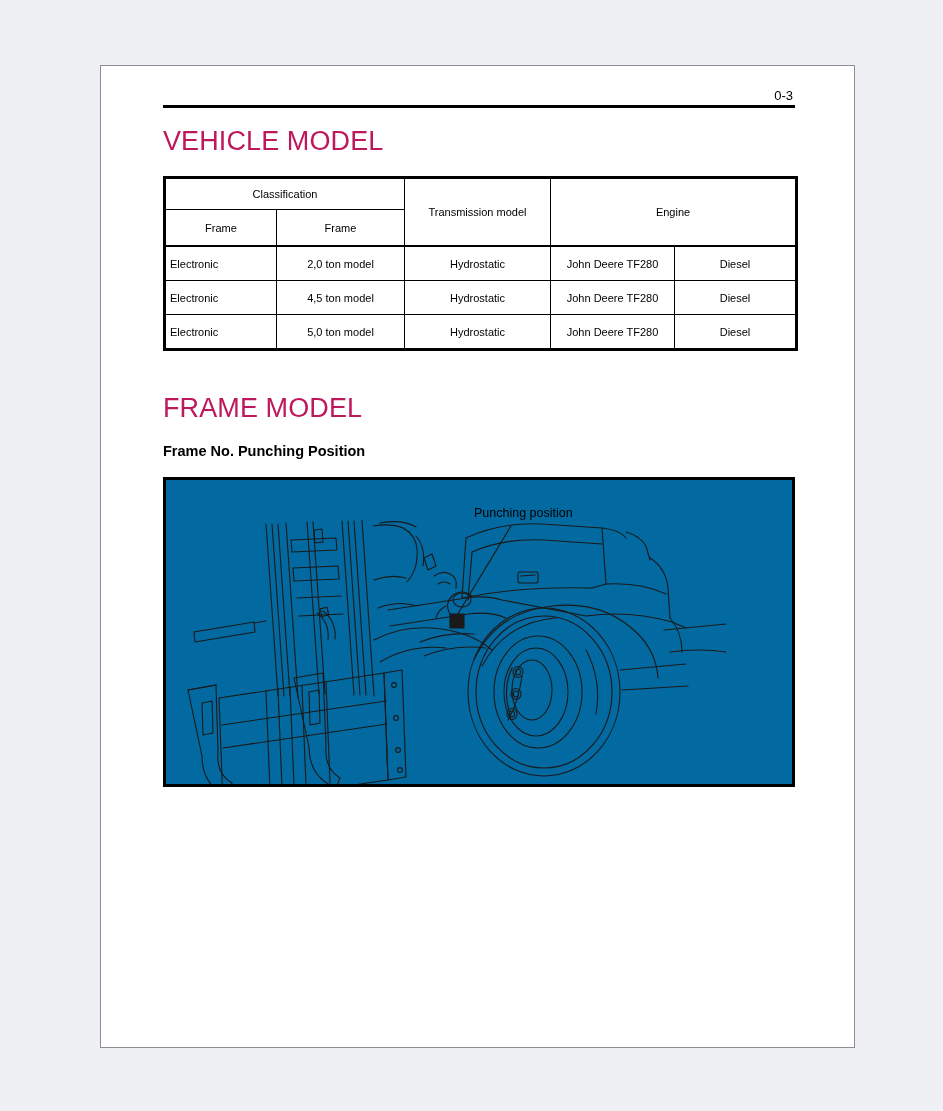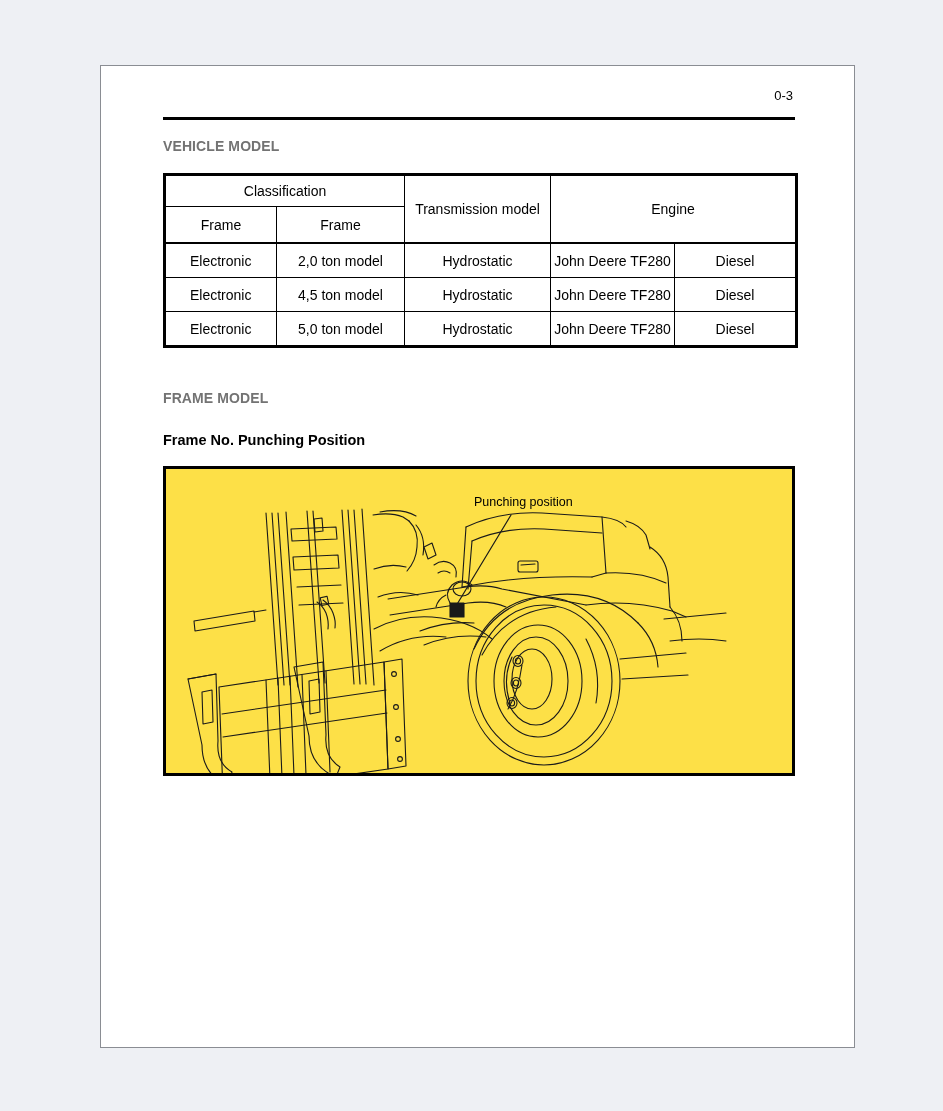--- a/index.html
+++ b/index.html
@@ -31,34 +31,34 @@
     top: 23px;
     width: 632px;
   }
 
   
   .page-num-row {
     text-align: right;
     font-size: 13px;
     color: #000;
     line-height: 14px;
-    padding-bottom: 14px;
+    padding-bottom: 2px;
     padding-right: 2px;
   }
   .header-rule {
     border-bottom: 3px solid #000;
     width: 100%;
   }
 
   
   .section-title {
-    font-size: 14px;
-    font-weight: bold;
+    font-size: 27px;
+    font-weight: normal;
     letter-spacing: 0.1px;
-    color: #737373;
+    color: #be185d;
     margin-top: 18px;
     margin-bottom: 0;
   }
   .sub-title {
     font-size: 14.5px;
     font-weight: bold;
     color: #000;
   }
 
   
@@ -66,54 +66,54 @@
     border-collapse: collapse;
     width: 632px;
     margin-top: 19px;
     table-layout: fixed;
     border: 3px solid #000;
   }
   .spec-table th,
   .spec-table td {
     border: 1px solid #000;
     font-weight: normal;
-    font-size: 14px;
+    font-size: 11px;
     color: #000;
     text-align: center;
     vertical-align: middle;
   }
   .spec-table th {
     height: 33px;
   }
   .spec-table td {
     height: 31px;
   }
   .spec-table .th-classification { height: 28px; }
   .spec-table .cell-left {
     text-align: left;
-    padding-left: 24px;
+    padding-left: 4px;
   }
   .col-series   { width: 112px; }
   .col-model    { width: 128px; }
   .col-trans    { width: 146px; }
   .col-engine-a { width: 124px; }
   .col-engine-b { width: 122px; }
 
   .spec-table tr.first-data-row td {
     border-top: 2px solid #000;
   }
 
   
   .illus-frame {
     position: relative;
     margin-top: 18px;
     width: 632px;
     height: 310px;
     border: 3px solid #000;
-    background: #fde047;
+    background: #0369a1;
     box-sizing: border-box;
     overflow: hidden;
   }
   .illus-frame svg {
     position: absolute;
     left: 0;
     top: 0;
   }
   .callout-label {
     position: absolute;
@@ -173,21 +173,21 @@
           <td class="cell-left">Electronic</td>
           <td>5,0 ton model</td>
           <td>Hydrostatic</td>
           <td>John Deere TF280</td>
           <td>Diesel</td>
         </tr>
       </tbody>
     </table>
 
     <div class="section-title" style="margin-top:42px;">FRAME MODEL</div>
-    <div class="sub-title" style="margin-top:26px;">Frame No. Punching Position</div>
+    <div class="sub-title" style="margin-top:19px;">Frame No. Punching Position</div>
 
     <div class="illus-frame">
       <span class="callout-label">Punching position</span>
 
       <svg width="626" height="304" viewBox="0 0 626 304">
         <g fill="none" stroke="#1a1a1a" stroke-width="1.1" stroke-linejoin="round" stroke-linecap="round">
 
           <line x1="345" y1="46" x2="290" y2="137" stroke-width="1.2"></line>
 
           <g>

